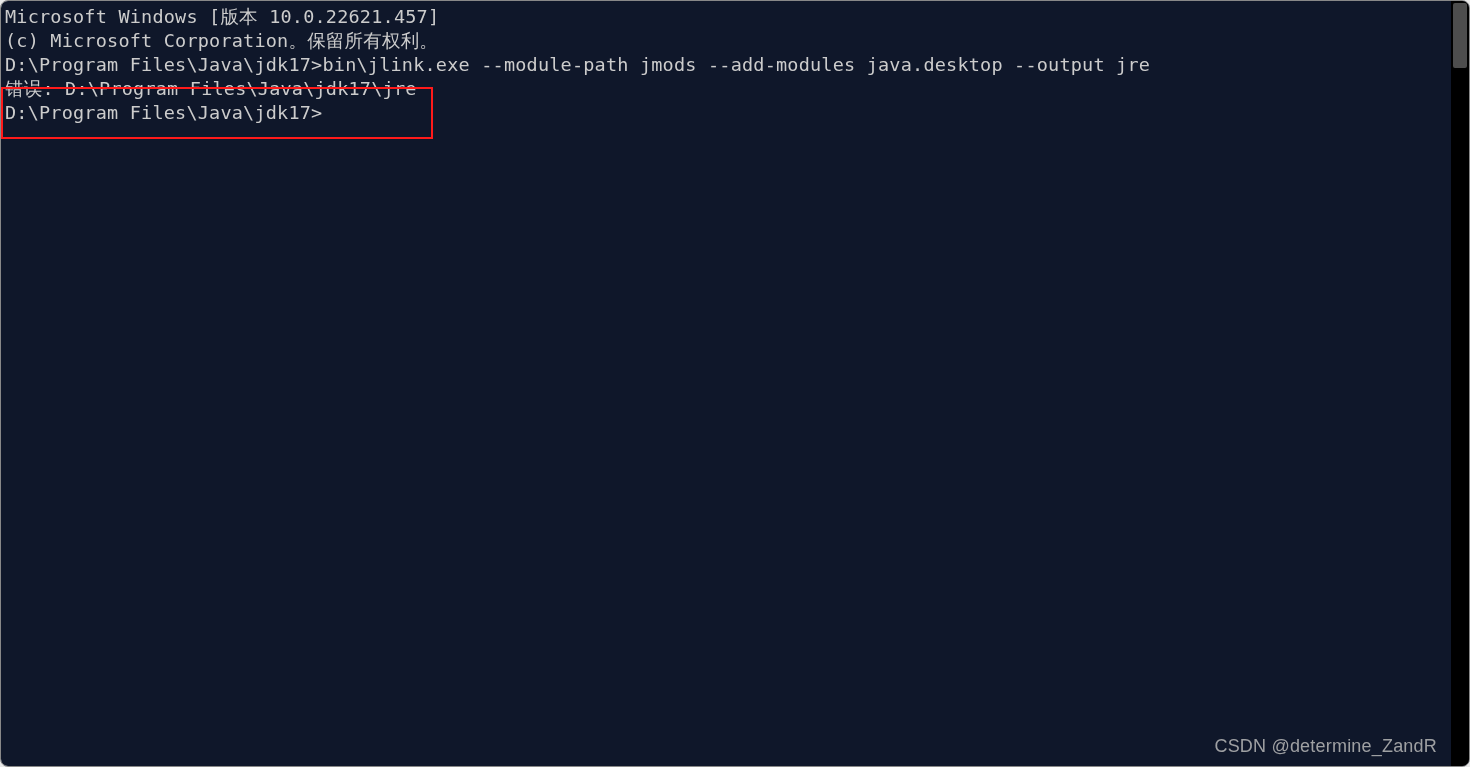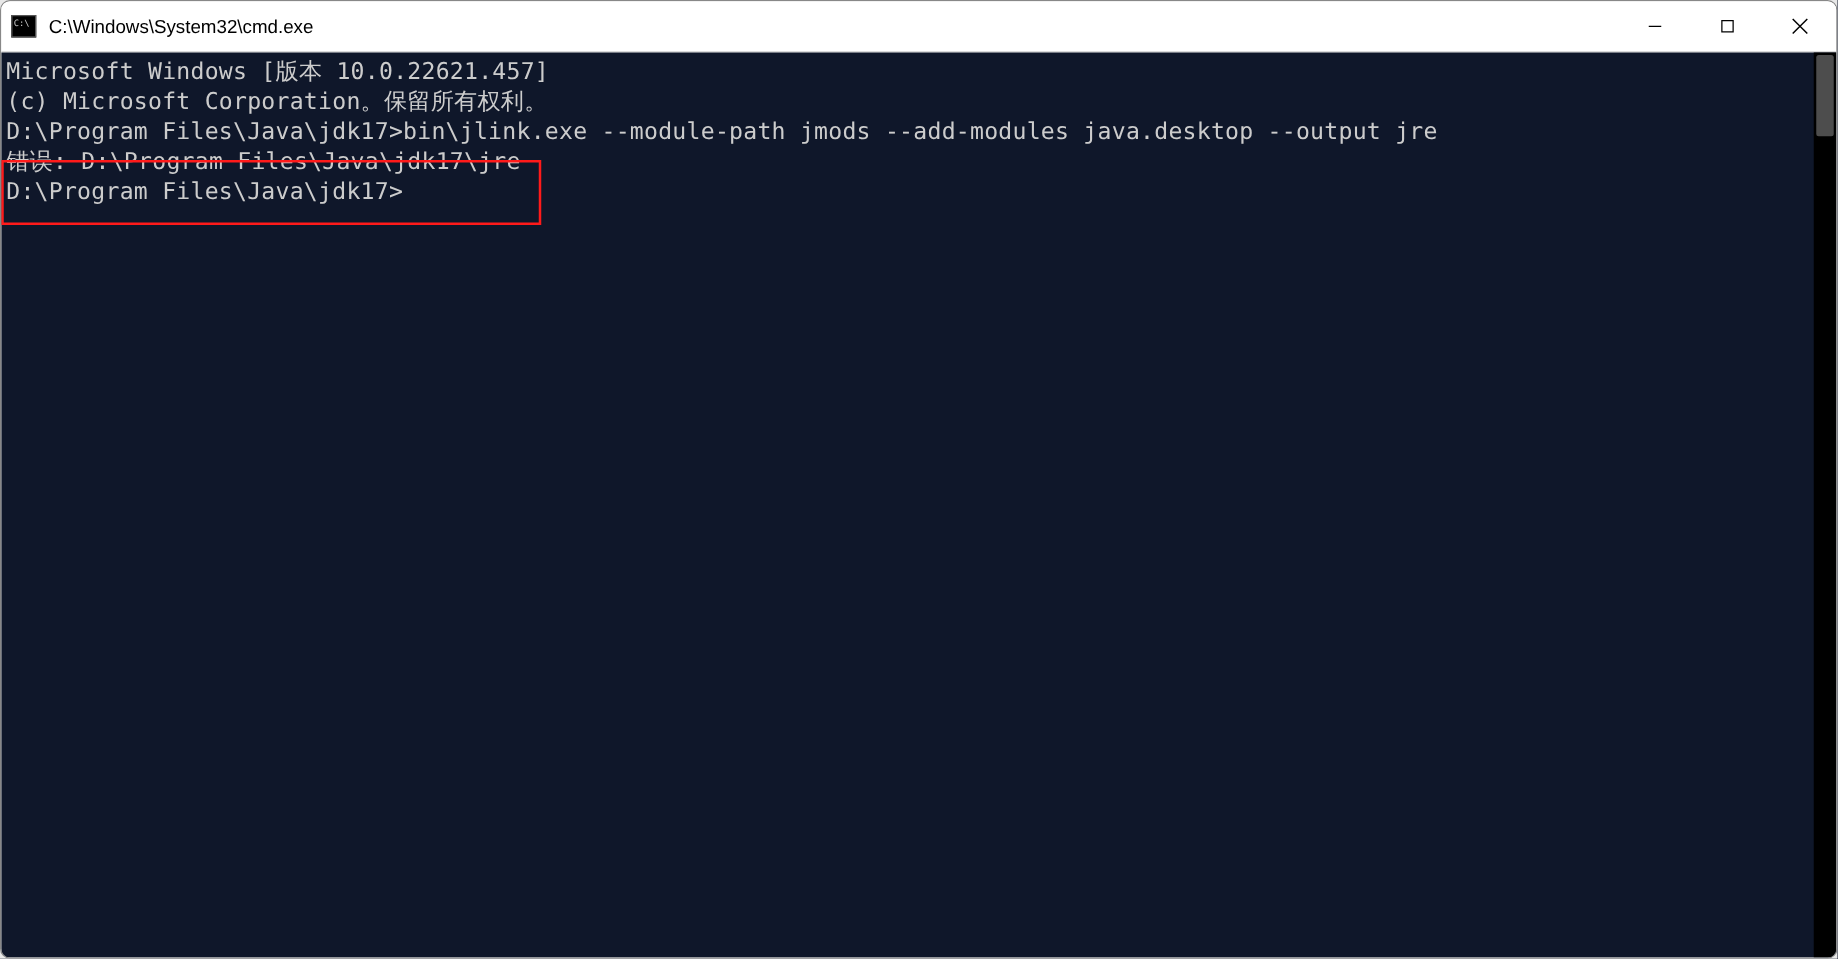--- a/index.html
+++ b/index.html
@@ -130,44 +130,23 @@
       opacity: 0.85;
     }
     .line {
       display: block;
     }
   </style>
 </head>
 <body>
 
 <div class="window">
-  <div class="titlebar">
-    <span class="titlebar-icon"></span>
-    <span class="titlebar-title">C:\Windows\System32\cmd.exe</span>
-    <div class="win-controls">
-      <div class="win-btn">
-        <svg viewBox="0 0 12 12">
-            <line x1="1" y1="6" x2="11" y2="6"></line>
-          </svg>
-      </div>
-      <div class="win-btn">
-        <svg viewBox="0 0 12 12">
-            <rect x="1.5" y="1.5" width="9" height="9"></rect>
-          </svg>
-      </div>
-      <div class="win-btn close">
-        <svg viewBox="0 0 12 12">
-            <line x1="1" y1="1" x2="11" y2="11"></line>
-            <line x1="11" y1="1" x2="1" y2="11"></line>
-          </svg>
-      </div>
-    </div>
-  </div>
 
   <div class="terminal-area">
     <div class="terminal-content"><span class="line">Microsoft Windows [版本 10.0.22621.457]</span><span class="line">(c) Microsoft Corporation。保留所有权利。</span><span class="line"></span><span class="line"><span>D:\Program Files\Java\jdk17&gt;</span><span>bin\jlink.exe --module-path jmods --add-modules java.desktop --output jre</span></span><span class="line"><span>错误: </span><span>D:\Program Files\Java\jdk17\jre</span></span><span class="line"></span><span class="line"><span>D:\Program Files\Java\jdk17&gt;</span></span>
       <div class="highlight-box" id="hl" style="top: 86px; left: 0px; width: 432px; height: 52px;"></div>
+      <div class="watermark">CSDN @determine_ZandR</div>
     </div>
     <div class="scrollbar-track">
       <div class="scrollbar-thumb"></div>
     </div>
   </div>
 </div>
 
 </body></html>

